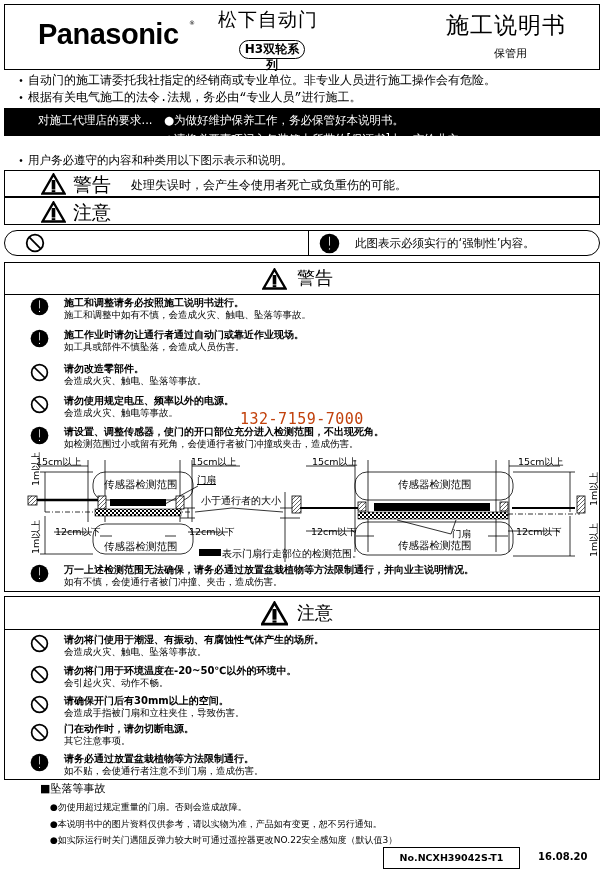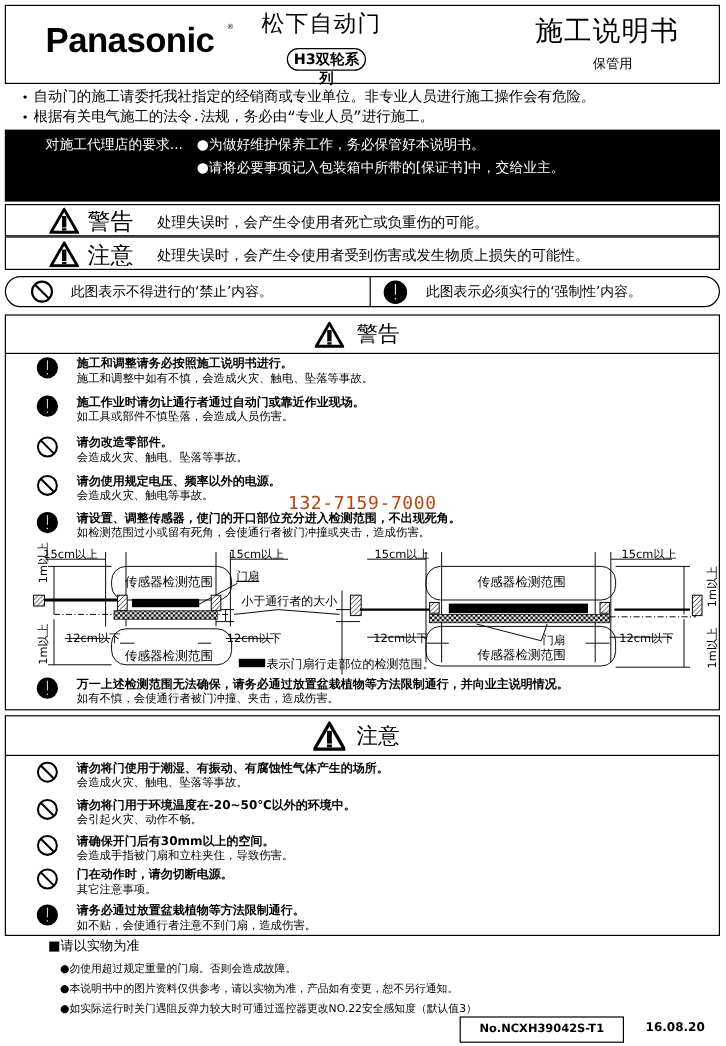--- a/index.html
+++ b/index.html
@@ -13,21 +13,21 @@
   #logo-reg { left: 189px; top: 19px; font-size: 6px; }
   #prod-title { left: 218px; top: 7px; width: 100px; font-size: 19px; font-weight: normal; letter-spacing: 1px; text-align: center; }
   #series-pill { left: 239px; top: 40px; width: 66px; height: 19px; border: 1.3px solid #000; border-radius: 10px; font-size: 12px; font-weight: bold; text-align: center; line-height: 16px; }
   #doc-title { left: 446px; top: 10px; font-size: 23px; letter-spacing: 1px; }
   #doc-sub { left: 494px; top: 46px; font-size: 11px; }
 
   .bullet-line { left: 18px; font-size: 12px; white-space: nowrap; font-family: Liberation Mono, monospace; }
   .bullet-line::before { content: "\2022"; margin-right: 4px; font-size: 10px; }
 
   
-  #band { left: 4px; top: 108px; width: 596px; height: 60px; background: #000; color: #fff; font-size: 11.5px; }
+  #band { left: 4px; top: 108px; width: 596px; height: 28px; background: #000; color: #fff; font-size: 11.5px; }
   #band-lead { left: 34px; top: 5px; }
   #band-item1 { left: 160px; top: 5px; }
   #band-item2 { left: 160px; top: 24px; }
 
   #legend-intro { top: 153px; font-size: 11.5px; }
 
   .sig-row { left: 4px; width: 596px; border: 1.3px solid #000; }
   .sig-word { font-size: 19px; }
   .sig-desc { font-size: 12px; }
 
@@ -109,28 +109,26 @@
       <use href="#sym-triangle"></use>
     </svg>
   <span class="abs sig-word" style="left:68px;top:1px;">警告</span>
   <span class="abs sig-desc" style="left:126px;top:6px;">处理失误时，会产生令使用者死亡或负重伤的可能。</span>
 </div>
 <div class="abs sig-row" style="top:197px;height:28px;">
   <svg class="abs" style="left:36px;top:3px;" width="25" height="22">
       <use href="#sym-triangle"></use>
     </svg>
   <span class="abs sig-word" style="left:68px;top:2px;">注意</span>
-  <span class="abs sig-desc" style="left:126px;top:7px;">处理失误时，会产生令使用者受到伤害或发生物质上损失的可能性。</span>
 </div>
 
 <div id="symbol-row" class="abs">
   <svg class="abs" style="left:20px;top:2px;" width="20" height="20">
       <use href="#sym-prohibited"></use>
     </svg>
-  <span class="abs" style="left:54px;top:5px;font-size:11.5px;">此图表示不得进行的‘禁止’内容。</span>
   <div id="symbol-divider" class="abs"></div>
   <svg class="abs" style="left:314px;top:2px;" width="21" height="21">
       <use href="#sym-mandatory"></use>
     </svg>
   <span class="abs" style="left:350px;top:5px;font-size:11.5px;">此图表示必须实行的‘强制性’内容。</span>
 </div>
 
 <div class="abs sec-box" style="top:262px;height:330px;">
   <div class="abs sec-head">
     <svg class="abs" style="left:257px;top:5px;" width="25" height="22">
@@ -333,19 +331,19 @@
   <span class="item-desc">其它注意事项。</span>
 </div>
 <div class="abs item" style="top:752px;">
   <svg class="item-icon" viewBox="0 0 20 20">
       <use href="#sym-mandatory"></use>
     </svg>
   <span class="item-title">请务必通过放置盆栽植物等方法限制通行。</span>
   <span class="item-desc">如不贴，会使通行者注意不到门扇，造成伤害。</span>
 </div>
 
-<div id="other-title" class="abs">■请以实物为准</div>
+<div id="other-title" class="abs">■坠落等事故</div>
 <div class="abs other-item" style="top:801px;">●勿使用超过规定重量的门扇。否则会造成故障。</div>
 <div class="abs other-item" style="top:818px;">●本说明书中的图片资料仅供参考，请以实物为准，产品如有变更，恕不另行通知。</div>
 <div class="abs other-item" style="top:834px;">●如实际运行时关门遇阻反弹力较大时可通过遥控器更改NO.22安全感知度（默认值3）</div>
 
 <div id="docno-box" class="abs">No.NCXH39042S-T1</div>
 <div id="doc-date" class="abs">16.08.20</div>
 
 </body></html>

